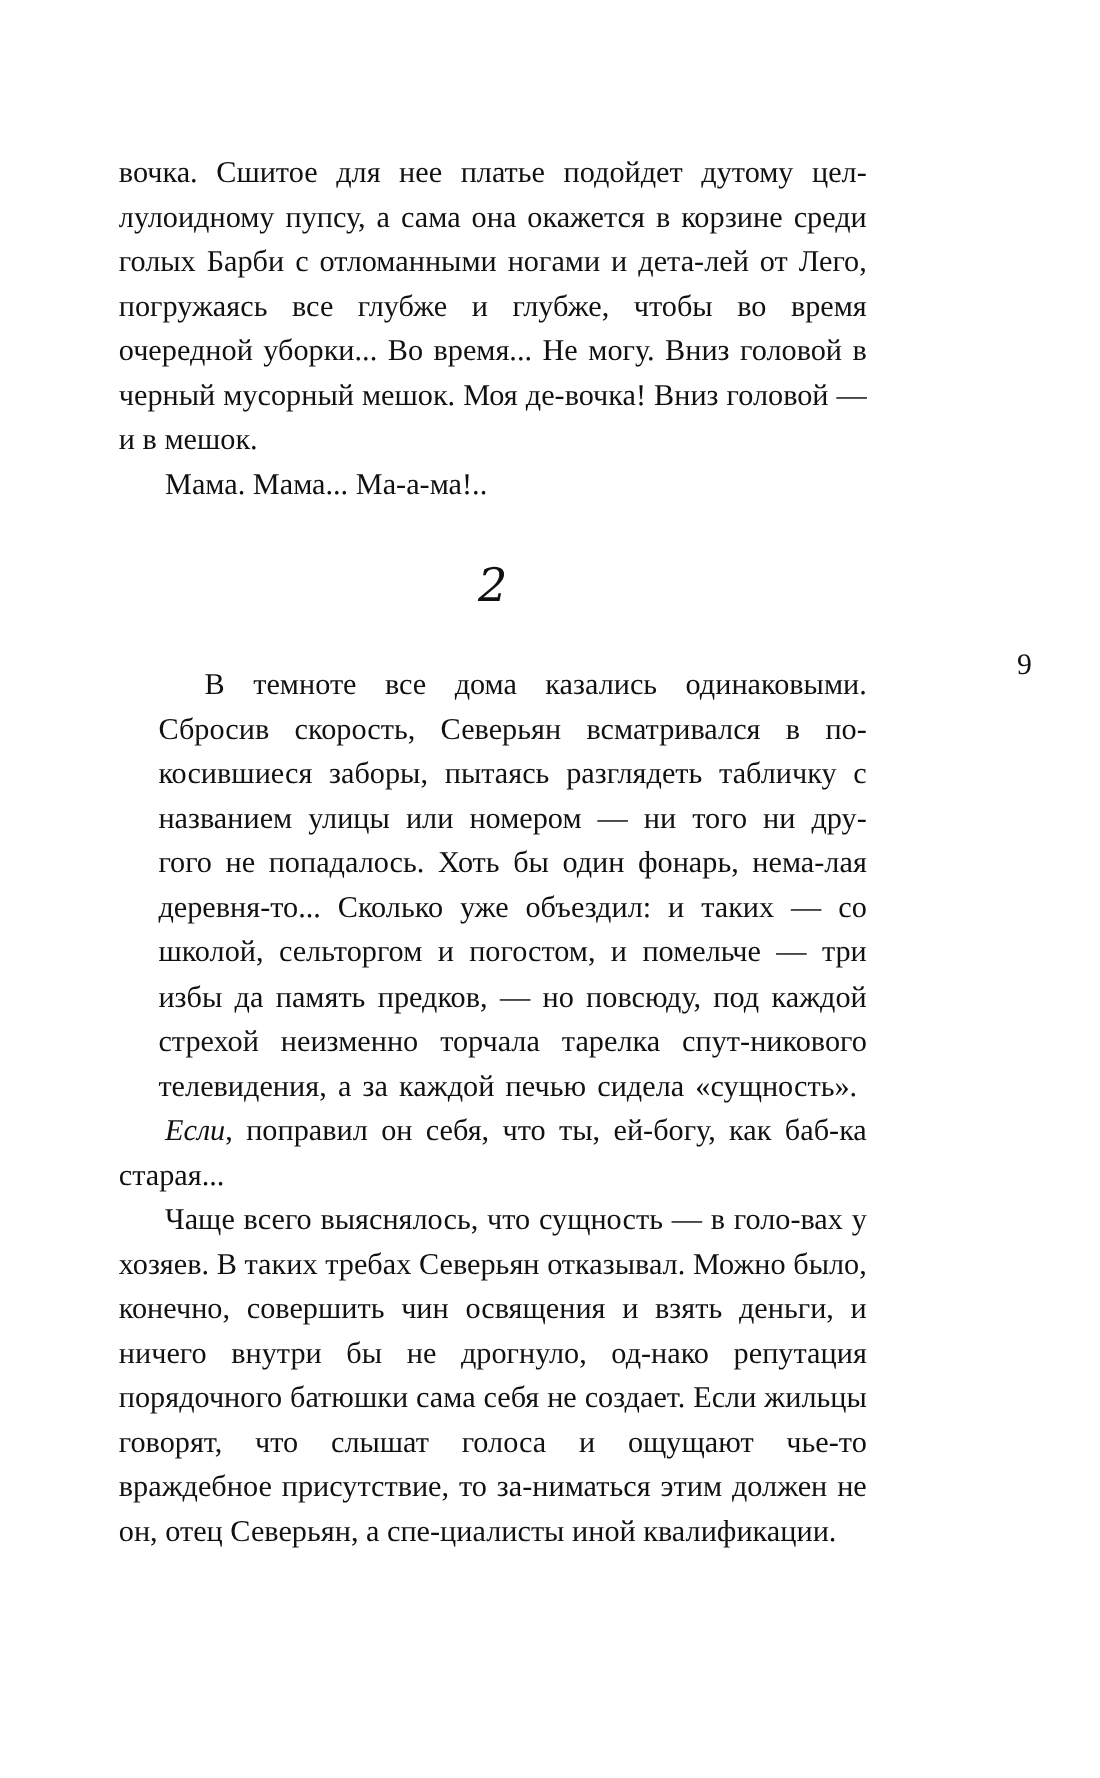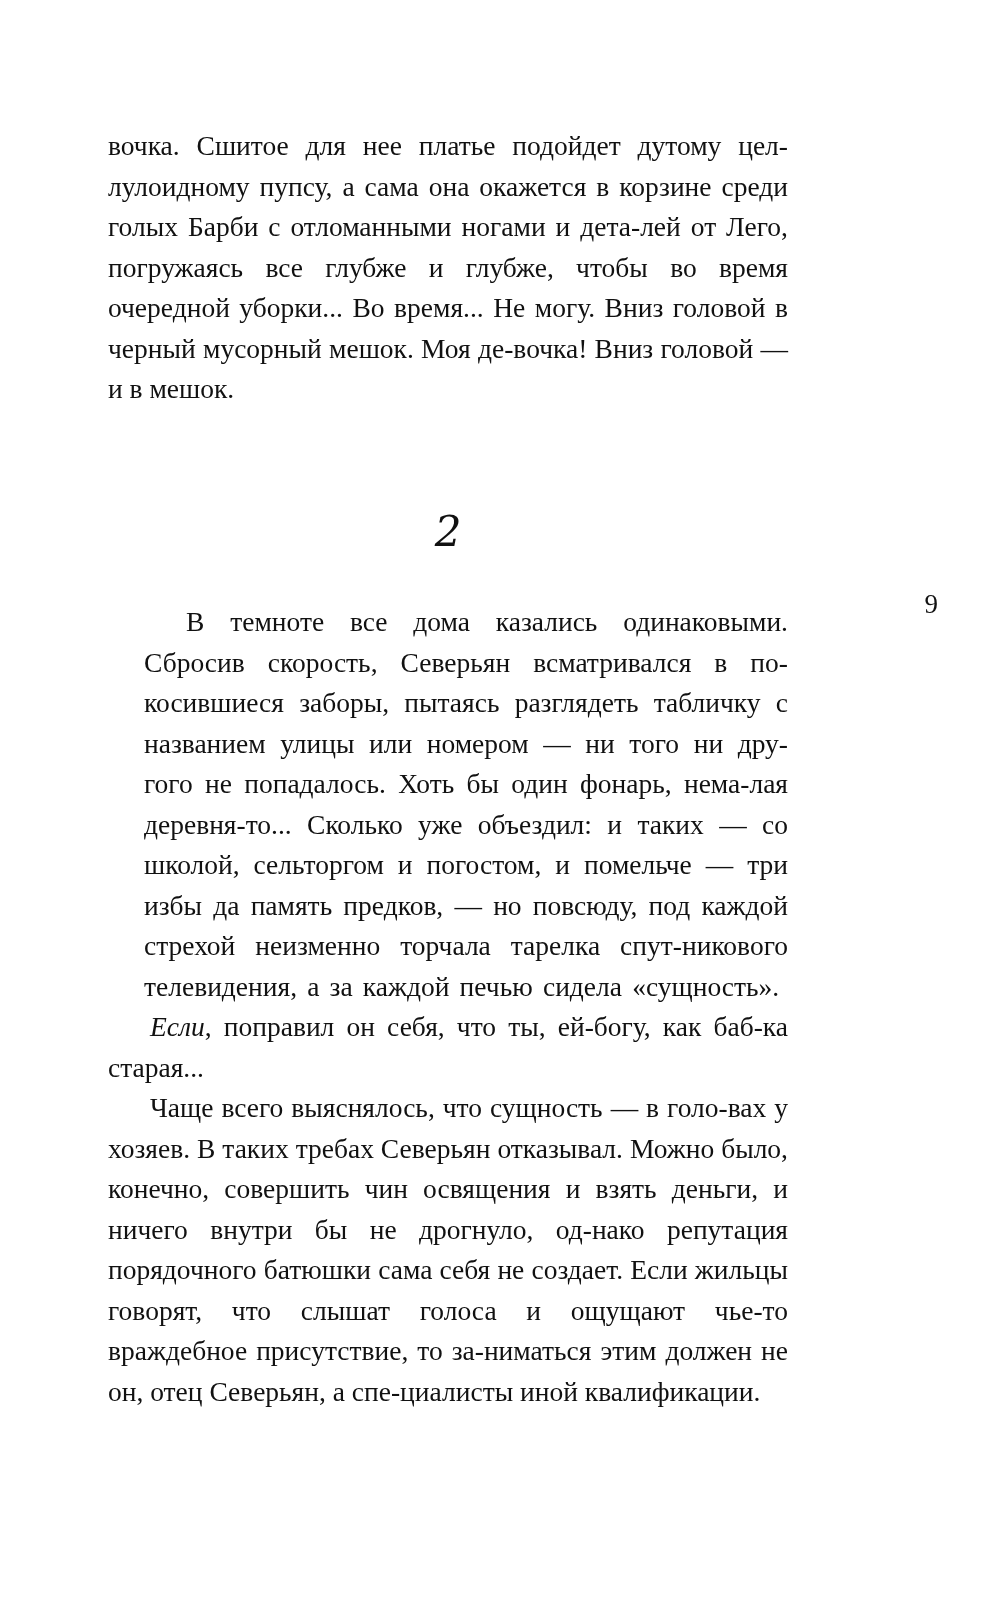--- a/index.html
+++ b/index.html
@@ -33,20 +33,21 @@
     text-align: justify;
     text-justify: inter-word;
     margin: 0;
     hyphens: manual;
   }
   .para.indent {
     text-indent: 42px;
   }
   .para.cont {
     text-indent: 0;
+    margin-top: 10px;
   }
   .spaced2 {
     word-spacing: 0.12em;
     margin-left: 36px;
   }
   .italic {
     font-style: italic;
   }
   .chapter-number {
     position: absolute;
@@ -73,20 +74,21 @@
 </style>
 </head>
 <body>
 
 <div class="page">
 
   <div class="text-column">
 
     <div class="block-a">
       <p class="para cont">вочка. Сшитое для нее платье подойдет дутому цел-лулоидному пупсу, а сама она окажется в корзине среди голых Барби с отломанными ногами и дета-лей от Лего, погружаясь все глубже и глубже, чтобы во время очередной уборки... Во время... Не могу. Вниз головой в черный мусорный мешок. Моя де-вочка! Вниз головой — и в мешок.</p>
+      <p class="para indent">Мама. Мама... Ма-а-ма!..</p>
     </div>
 
     <div class="block-b">
       <p class="para indent spaced2">В темноте все дома казались одинаковыми. Сбросив скорость, Северьян всматривался в по-косившиеся заборы, пытаясь разглядеть табличку с названием улицы или номером — ни того ни дру-гого не попадалось. Хоть бы один фонарь, нема-лая деревня-то... Сколько уже объездил: и таких — со школой, сельторгом и погостом, и помельче — три избы да память предков, — но повсюду, под каждой стрехой неизменно торчала тарелка спут-никового телевидения, а за каждой печью сидела «сущность».</p>
       <p class="para indent"><span class="italic">Если</span><span>, поправил он себя, что ты, ей-богу, как баб-ка старая...</span></p>
       <p class="para indent">Чаще всего выяснялось, что сущность — в голо-вах у хозяев. В таких требах Северьян отказывал. Можно было, конечно, совершить чин освящения и взять деньги, и ничего внутри бы не дрогнуло, од-нако репутация порядочного батюшки сама себя не создает. Если жильцы говорят, что слышат голоса и ощущают чье-то враждебное присутствие, то за-ниматься этим должен не он, отец Северьян, а спе-циалисты иной квалификации.</p>
     </div>
 
   </div>
 

